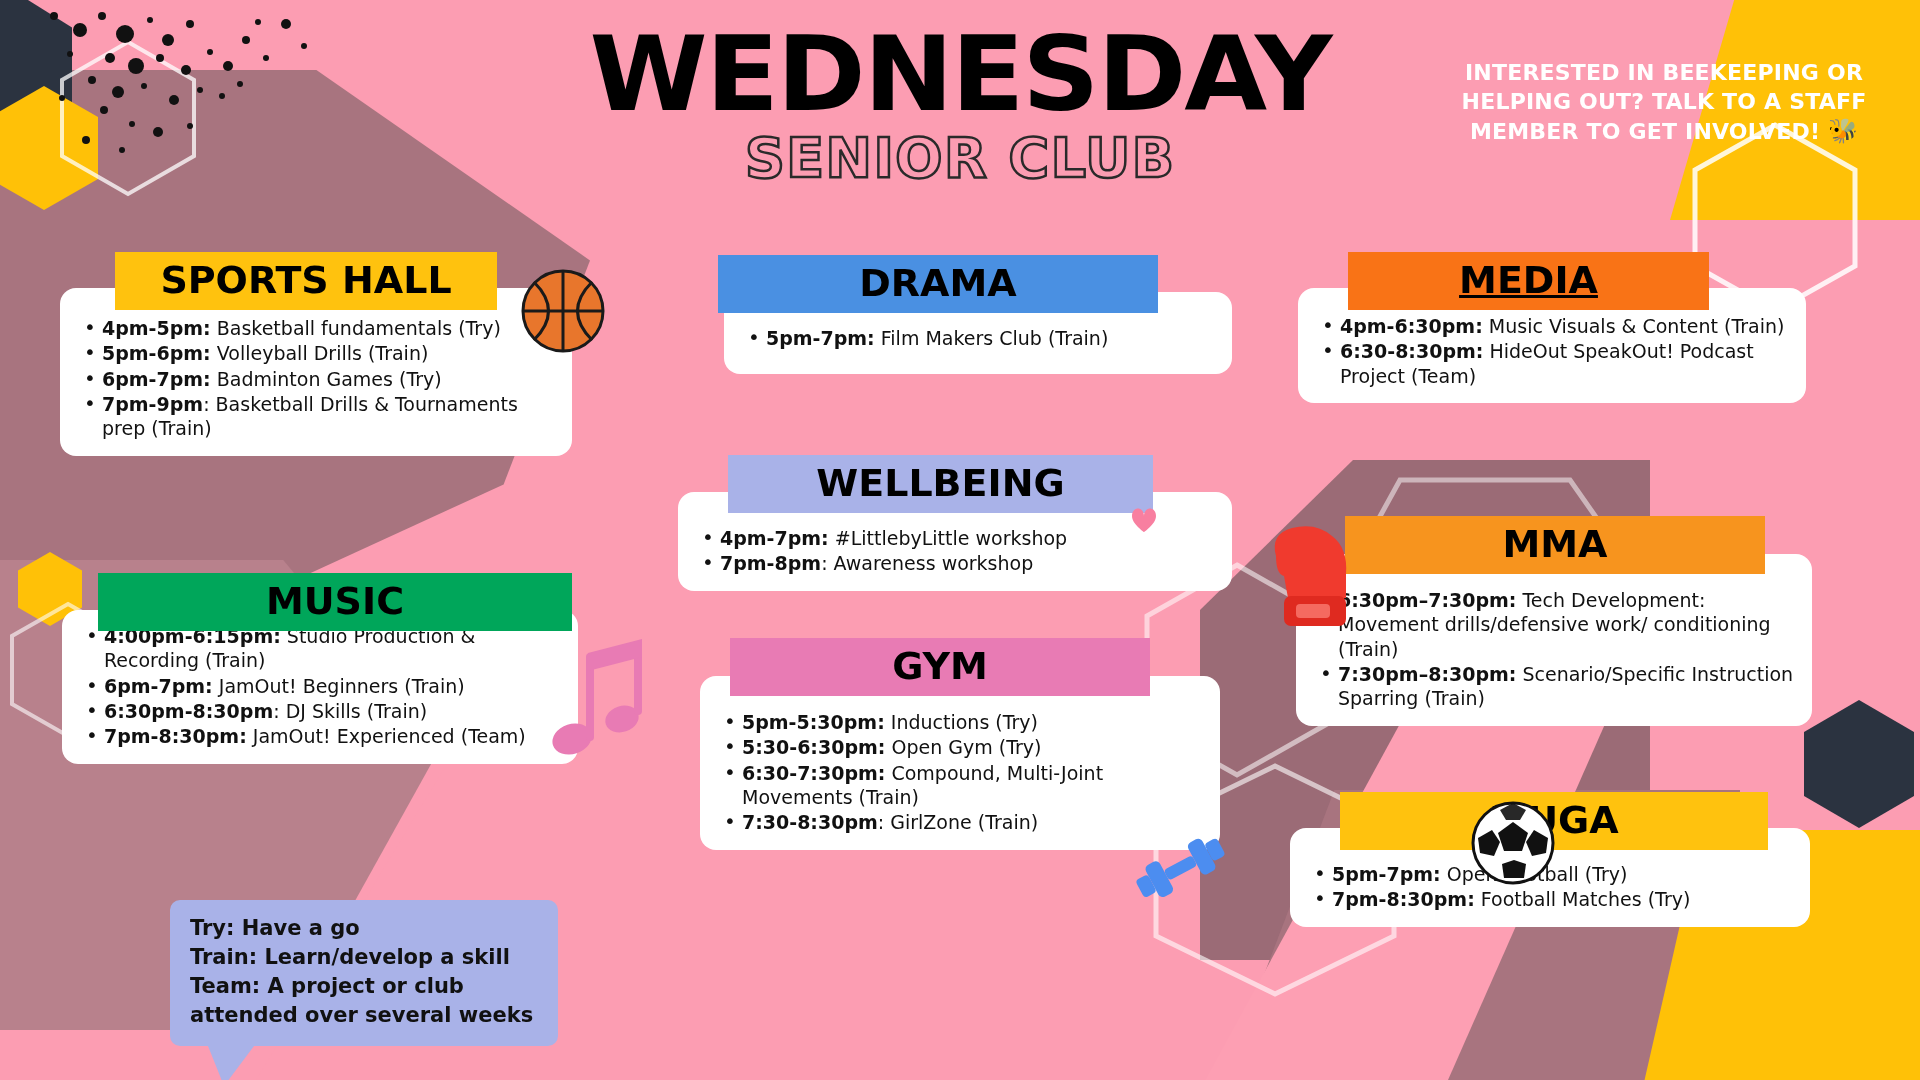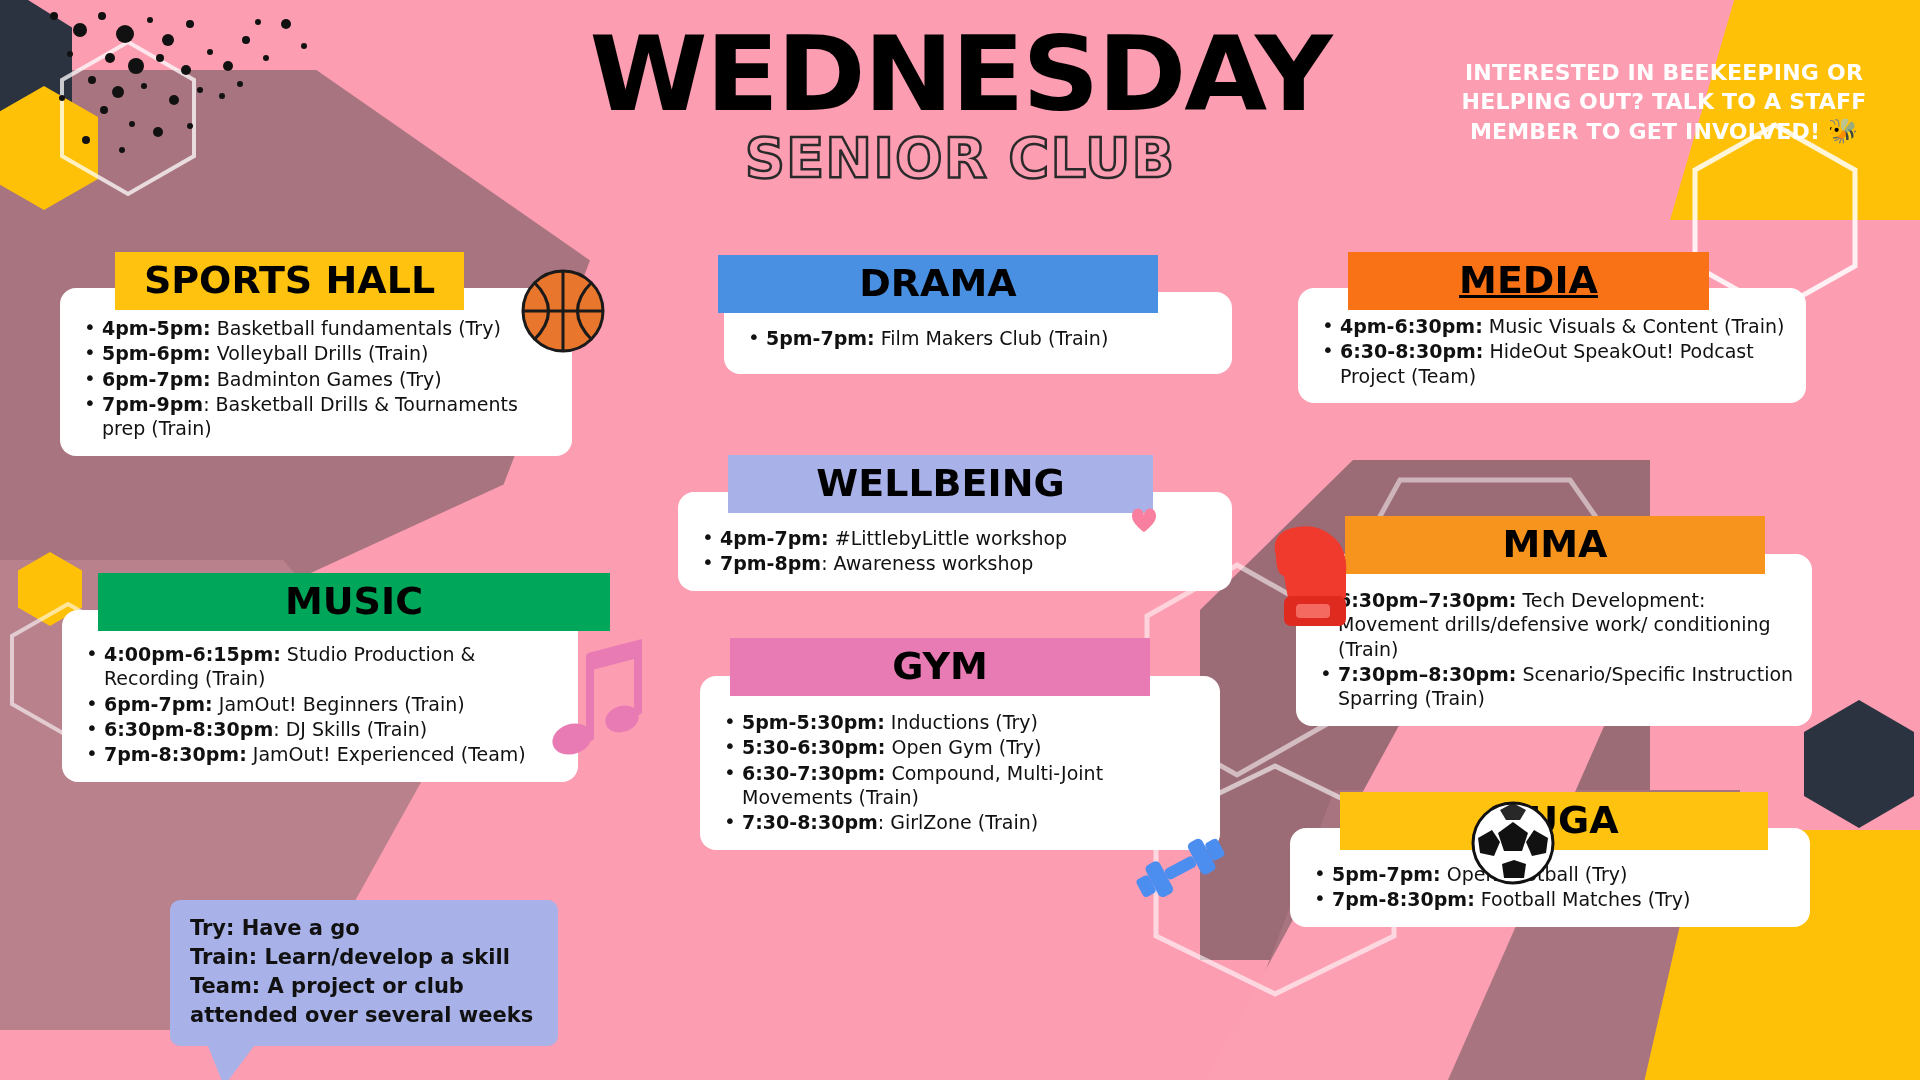--- a/index.html
+++ b/index.html
@@ -369,35 +369,35 @@
   </div>
 
   <div class="art hearts">
     <svg width="64" height="56" viewBox="0 0 64 56">
       <path d="M16 24 C16 14, 4 14, 4 24 C4 32, 16 40, 16 40 C16 40, 28 32, 28 24 C28 14, 16 14, 16 24 Z" fill="#F87FA0"></path>
       <path d="M44 30 C44 18, 30 18, 30 30 C30 40, 44 50, 44 50 C44 50, 58 40, 58 30 C58 18, 44 18, 44 30 Z" fill="#fff"></path>
     </svg>
   </div>
 
   <div class="card">
-    <div class="card-header" style="left:115px; top:252px; width:349px; background:#FFC20E;">SPORTS HALL</div>
+    <div class="card-header" style="left:115px; top:252px; width:382px; background:#FFC20E;">SPORTS HALL</div>
     <div class="card-body" style="left:60px; top:288px; width:512px;">
       <ul style="margin-top:14px;">
         <li><b>4pm-5pm:</b><span> Basketball fundamentals (Try)</span></li>
         <li><b>5pm-6pm:</b><span> Volleyball Drills (Train)</span></li>
         <li><b>6pm-7pm:</b><span> Badminton Games (Try)</span></li>
         <li><b>7pm-9pm</b><span>: Basketball Drills &amp; Tournaments prep (Train)</span></li>
       </ul>
     </div>
   </div>
 
   <div class="card">
-    <div class="card-header" style="left:98px; top:573px; width:512px; background:#00A65A;">MUSIC</div>
+    <div class="card-header" style="left:98px; top:573px; width:474px; background:#00A65A;">MUSIC</div>
     <div class="card-body" style="left:62px; top:610px; width:516px;">
-      <ul style="margin-top:18px;">
+      <ul style="">
         <li><b>4:00pm-6:15pm:</b><span> Studio Production &amp; Recording (Train)</span></li>
         <li><b>6pm-7pm:</b><span> JamOut! Beginners (Train)</span></li>
         <li><b>6:30pm-8:30pm</b><span>: DJ Skills (Train)</span></li>
         <li><b>7pm-8:30pm:</b><span> JamOut! Experienced (Team)</span></li>
       </ul>
     </div>
   </div>
 
   <div class="card">
     <div class="card-header" style="left:718px; top:255px; width:440px; background:#4A90E2;">DRAMA</div>

